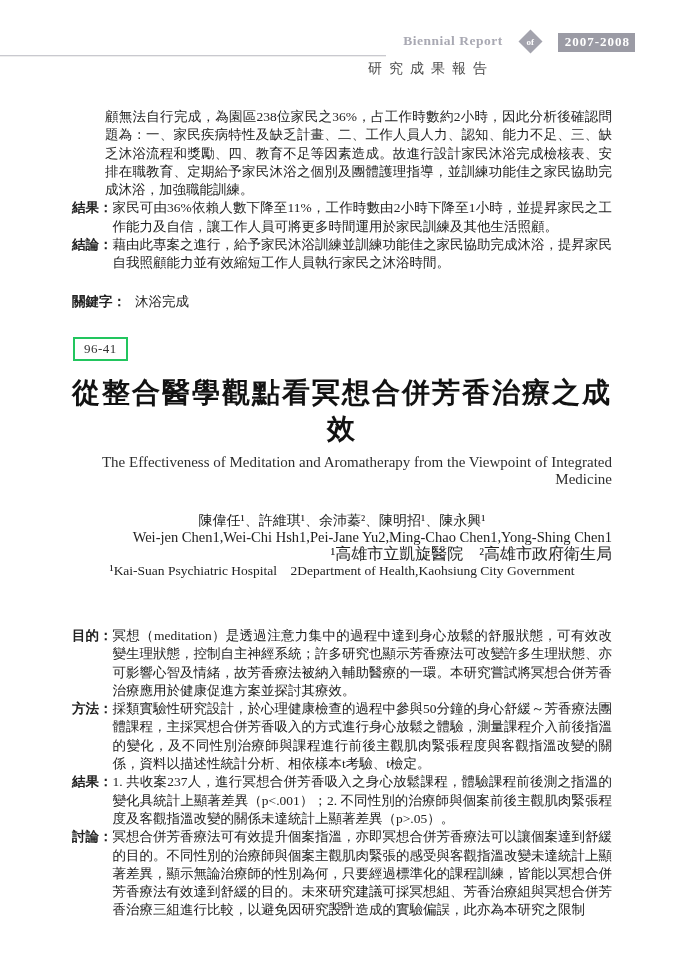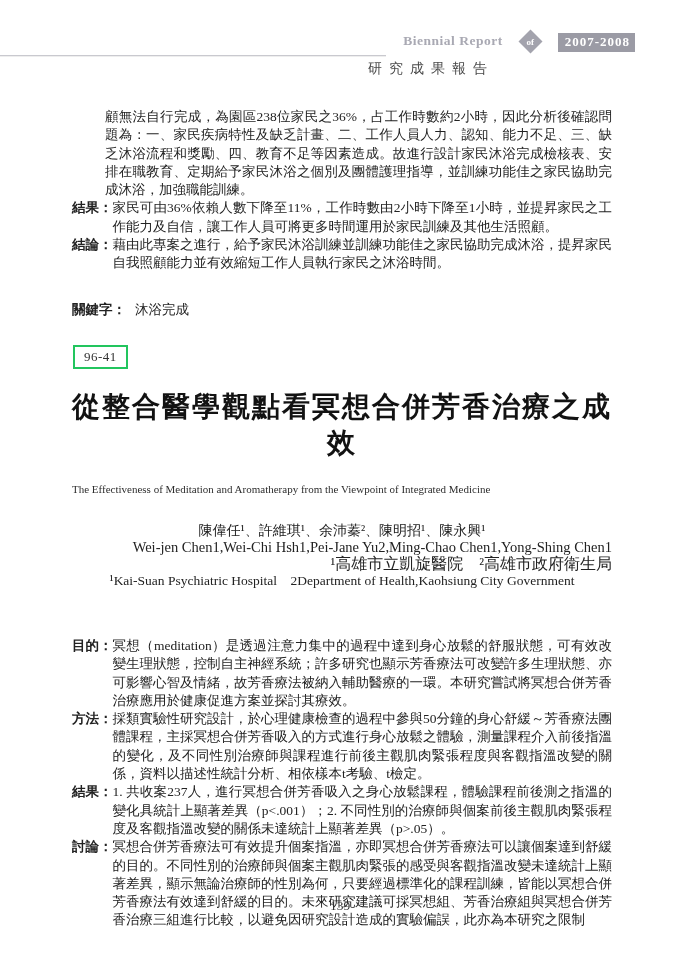--- a/index.html
+++ b/index.html
@@ -58,44 +58,44 @@
   
   .body {
     position:absolute; top:108px; left:72px; width:540px;
     font-size:13.5px; line-height:18.3px;
   }
   .para { display:flex; }
   .para .label { white-space:nowrap; font-weight:bold; min-width:36px; }
   .para .label.wide { min-width:63px; }
   .para .text { flex:1; text-align:justify; text-justify:inter-ideograph; }
   .cont { padding-left:33px; text-align:justify; text-justify:inter-ideograph; display:block; }
-  .keywords-row { margin-top:28px; }
+  .keywords-row { margin-top:20px; }
 
   
   .article-badge {
     display:inline-block;
     margin-top:26px; margin-left:1px;
     border:2px solid #22c55e;
     padding:2px 9px 3px 9px;
     font-size:13px; color:#333; letter-spacing:0.5px;
     line-height:15px;
   }
   .article-title-cn {
-    margin-top:20px;
+    margin-top:14px;
     text-align:center;
     font-family:"Liberation Sans", sans-serif;
     font-weight:bold;
     font-size:28px; line-height:36px;
     letter-spacing:2px;
     color:#121212;
   }
   .article-title-en {
-    margin-top:20px;
-    text-align:left;
-    font-size:11px; line-height:17px; color:#2e2e2e;
+    margin-top:7px;
+    text-align:right;
+    font-size:15px; line-height:17px; color:#2e2e2e;
   }
   .authors-cn { margin-top:24px; text-align:center; font-size:14px; line-height:17px; }
   .authors-en { text-align:right; font-size:14.5px; line-height:17px; }
   .affil-cn   { text-align:right; font-size:16px;  line-height:16px; }
   .affil-en   { text-align:center; font-size:13.5px; line-height:17px; }
 
   .abstract { margin-top:48px; }
   .abstract .para { margin:0; }
 
   

